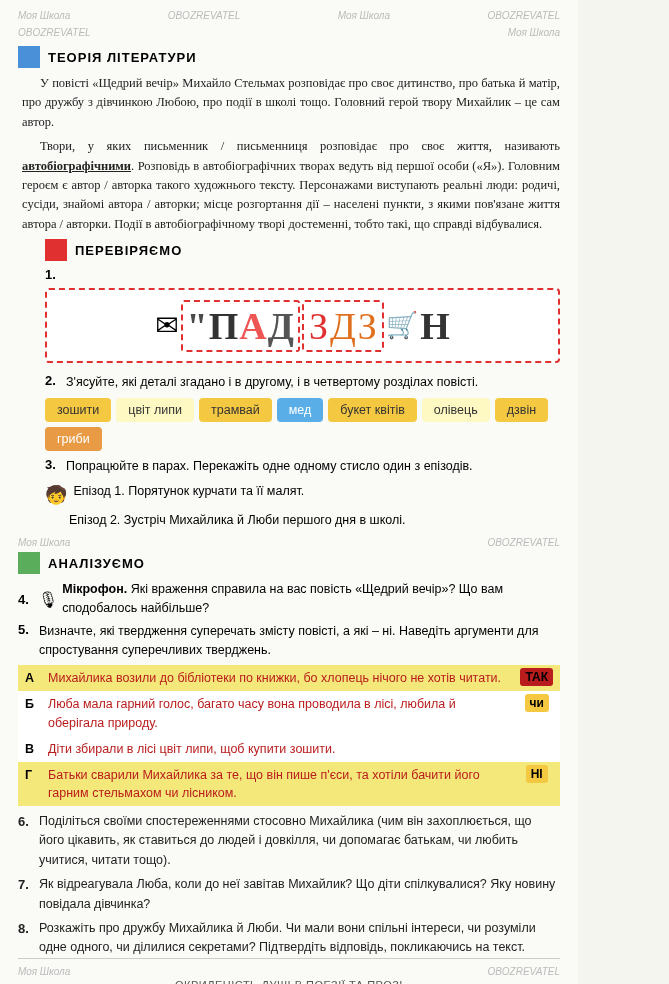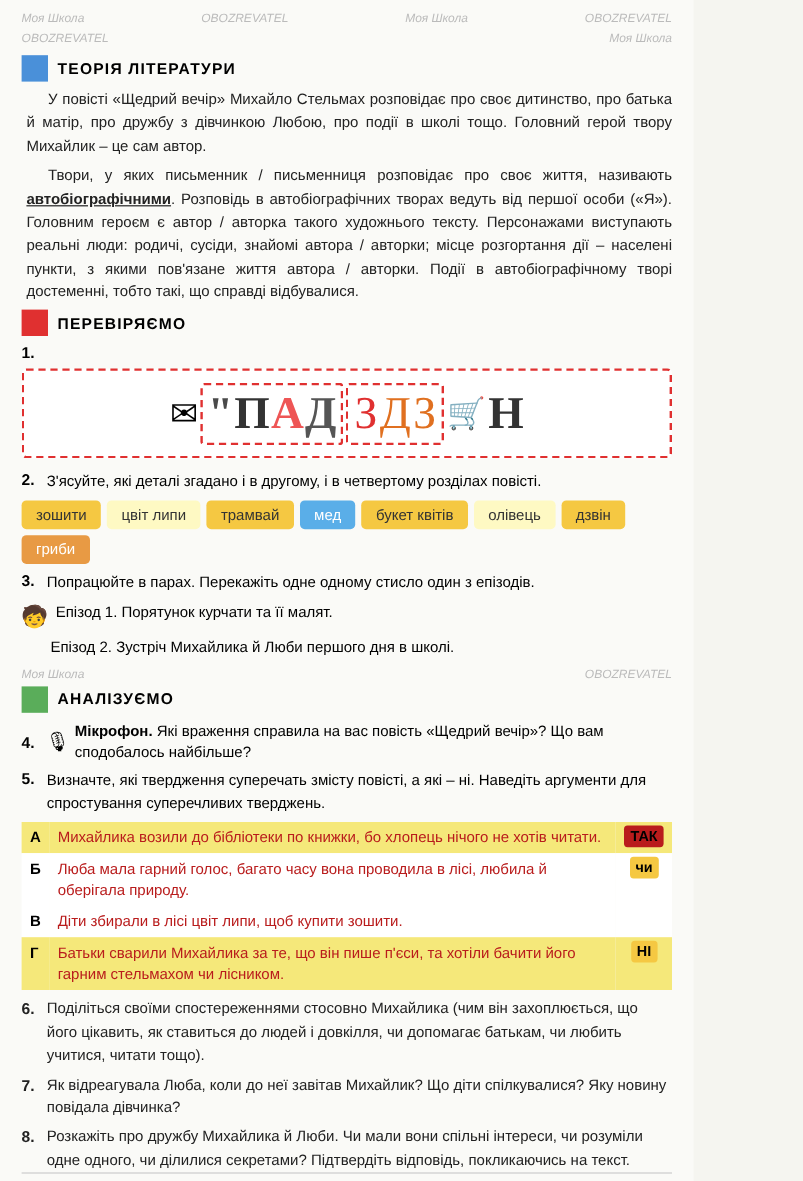--- a/index.html
+++ b/index.html
@@ -76,30 +76,32 @@
       font-size: 12.5px;
       line-height: 1.55;
       color: #222;
       text-align: justify;
       padding-left: 4px;
     }
 
     .theory-text p {
       margin-bottom: 5px;
       text-indent: 18px;
+      font-family: Liberation Serif, serif;
     }
 
     .bold-underline {
       font-weight: bold;
       text-decoration: underline;
     }
 
     
     .check-section {
       margin-bottom: 8px;
+      margin-left: 27px;
     }
 
     .question-row {
       display: flex;
       align-items: flex-start;
       gap: 5px;
       margin-bottom: 6px;
     }
 
     .q-num {

